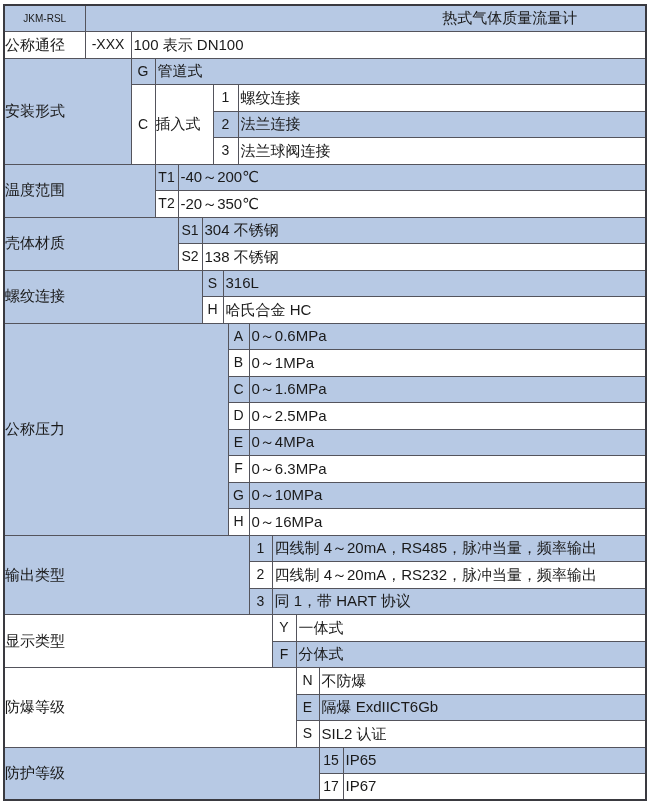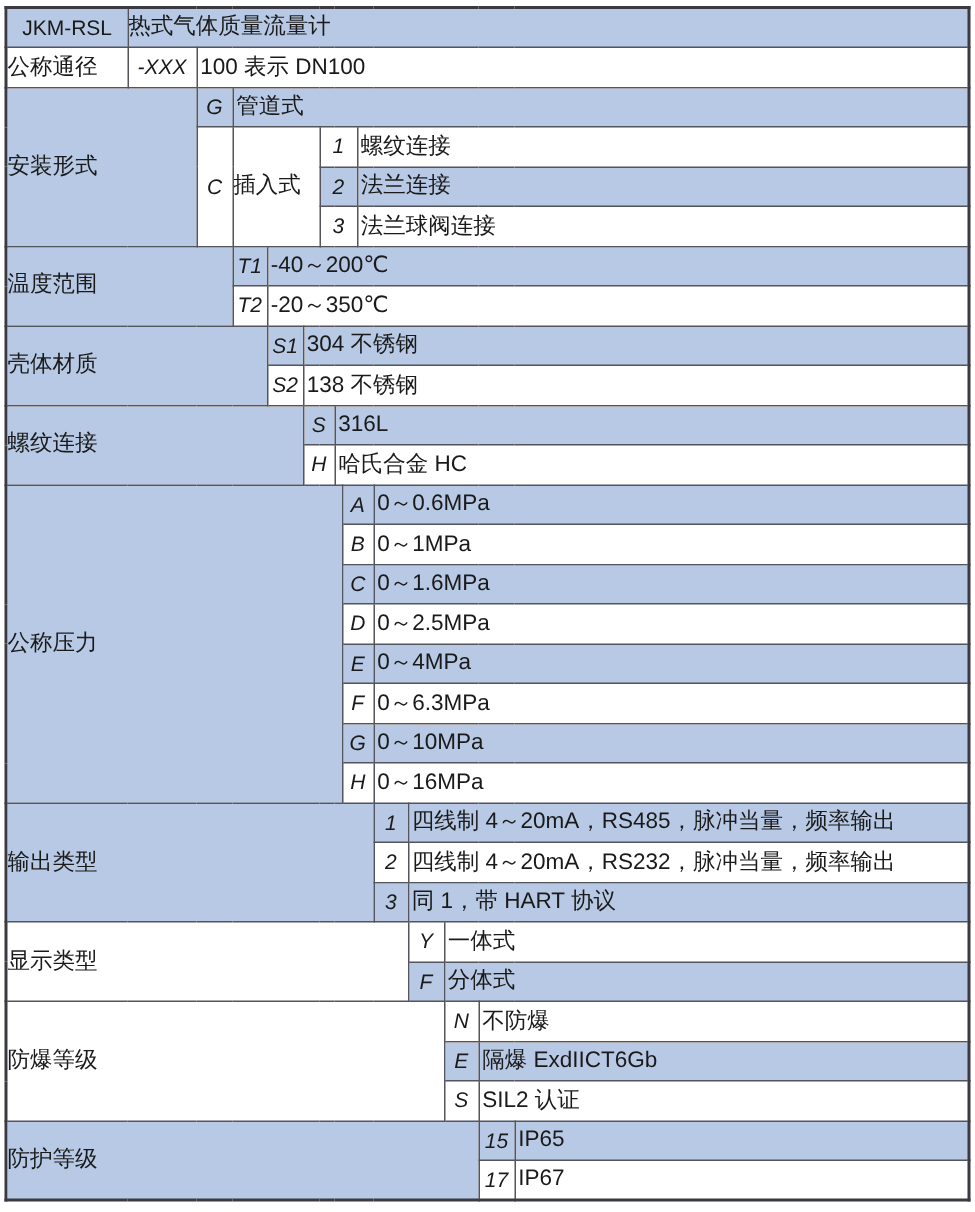--- a/index.html
+++ b/index.html
@@ -18,24 +18,24 @@
     border:1px solid #54545c;
     padding:0;vertical-align:middle;
     font-size:15px;line-height:1.1;
     overflow:hidden;white-space:nowrap;
     background:#ffffff;
   }
   tr{height:26.5px;}
   tr.alt td{background:#b7c9e4;}
   td.wht{background:#ffffff;}
   td.lab{text-align:left;}
-  td.code{text-align:center;font-size:14px;font-style:italic;}
+  td.code{text-align:center;font-size:14px;}
   td.val{text-align:left;padding-left:2px;}
-  td.model{text-align:center;font-size:14px;}
-  td.title{text-align:left;padding-right:120px;margin-top:35px;}
+  td.model{text-align:center;font-size:10px;}
+  td.title{text-align:right;padding-right:68px;margin-top:35px;}
 </style>
 </head>
 <body>
 
 <table class="spec">
   <colgroup>
     <col style="width:81px">
       <col style="width:46px">
       <col style="width:24px">
     <col style="width:23px">

